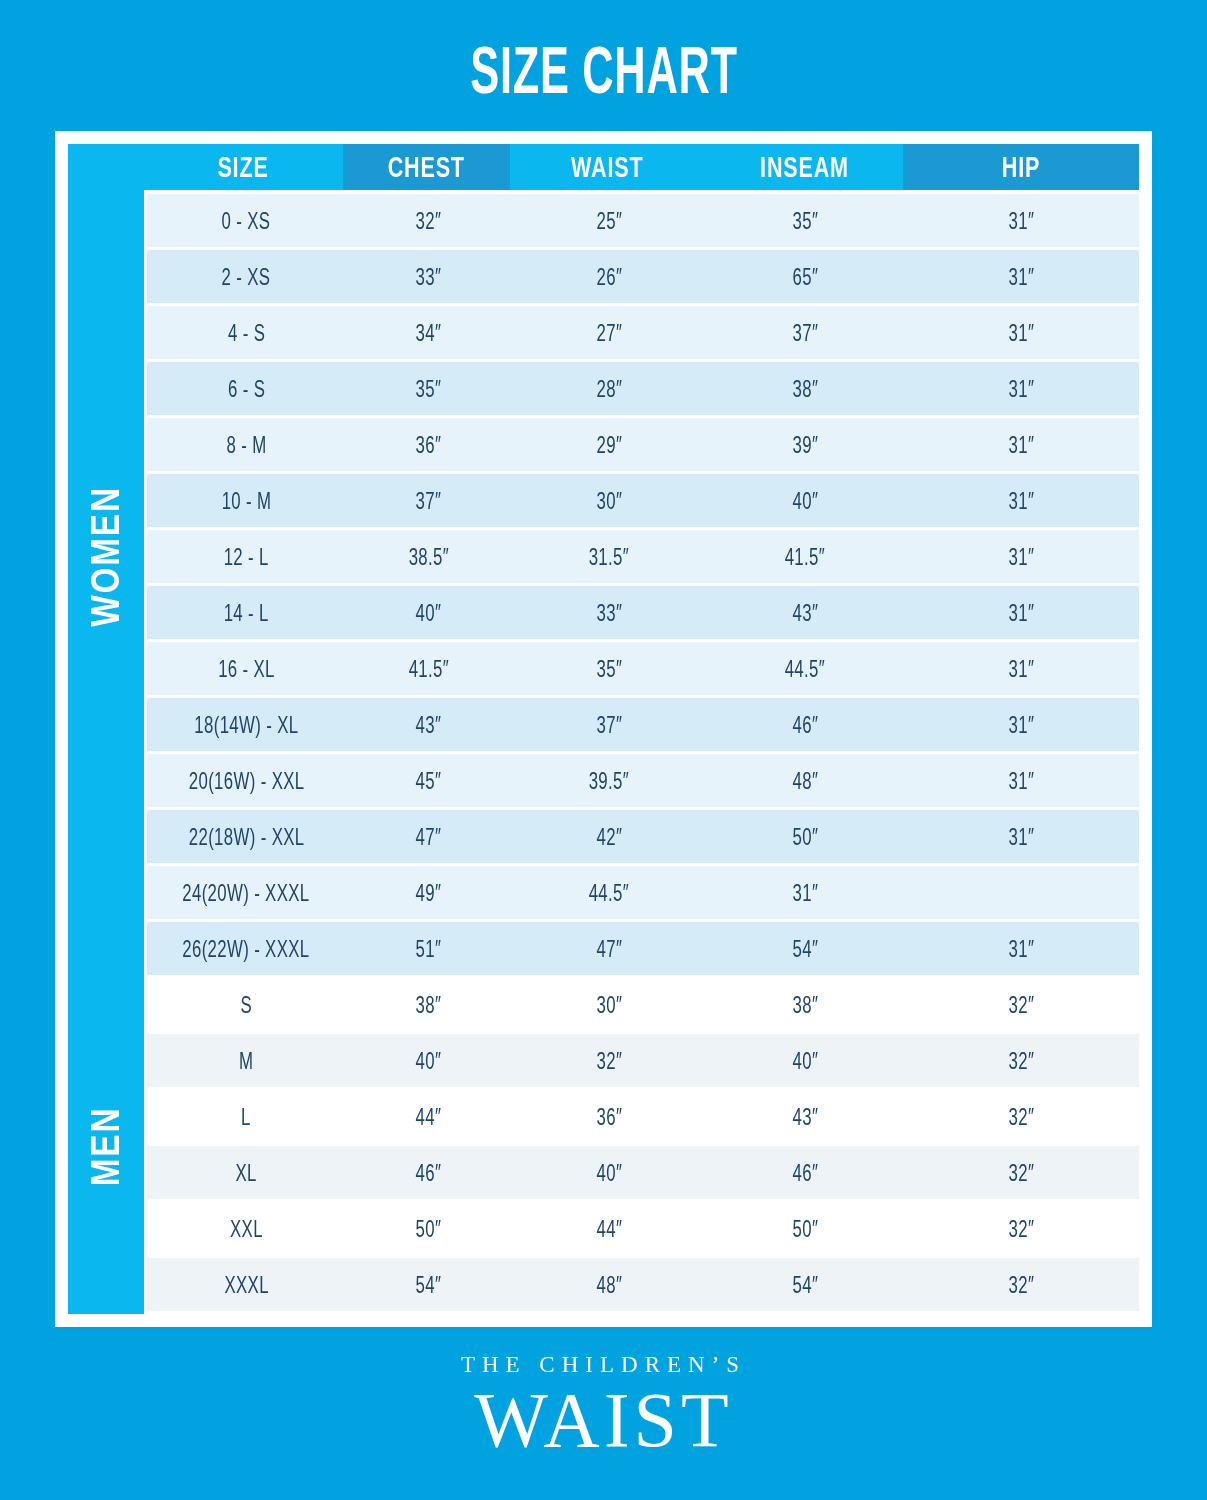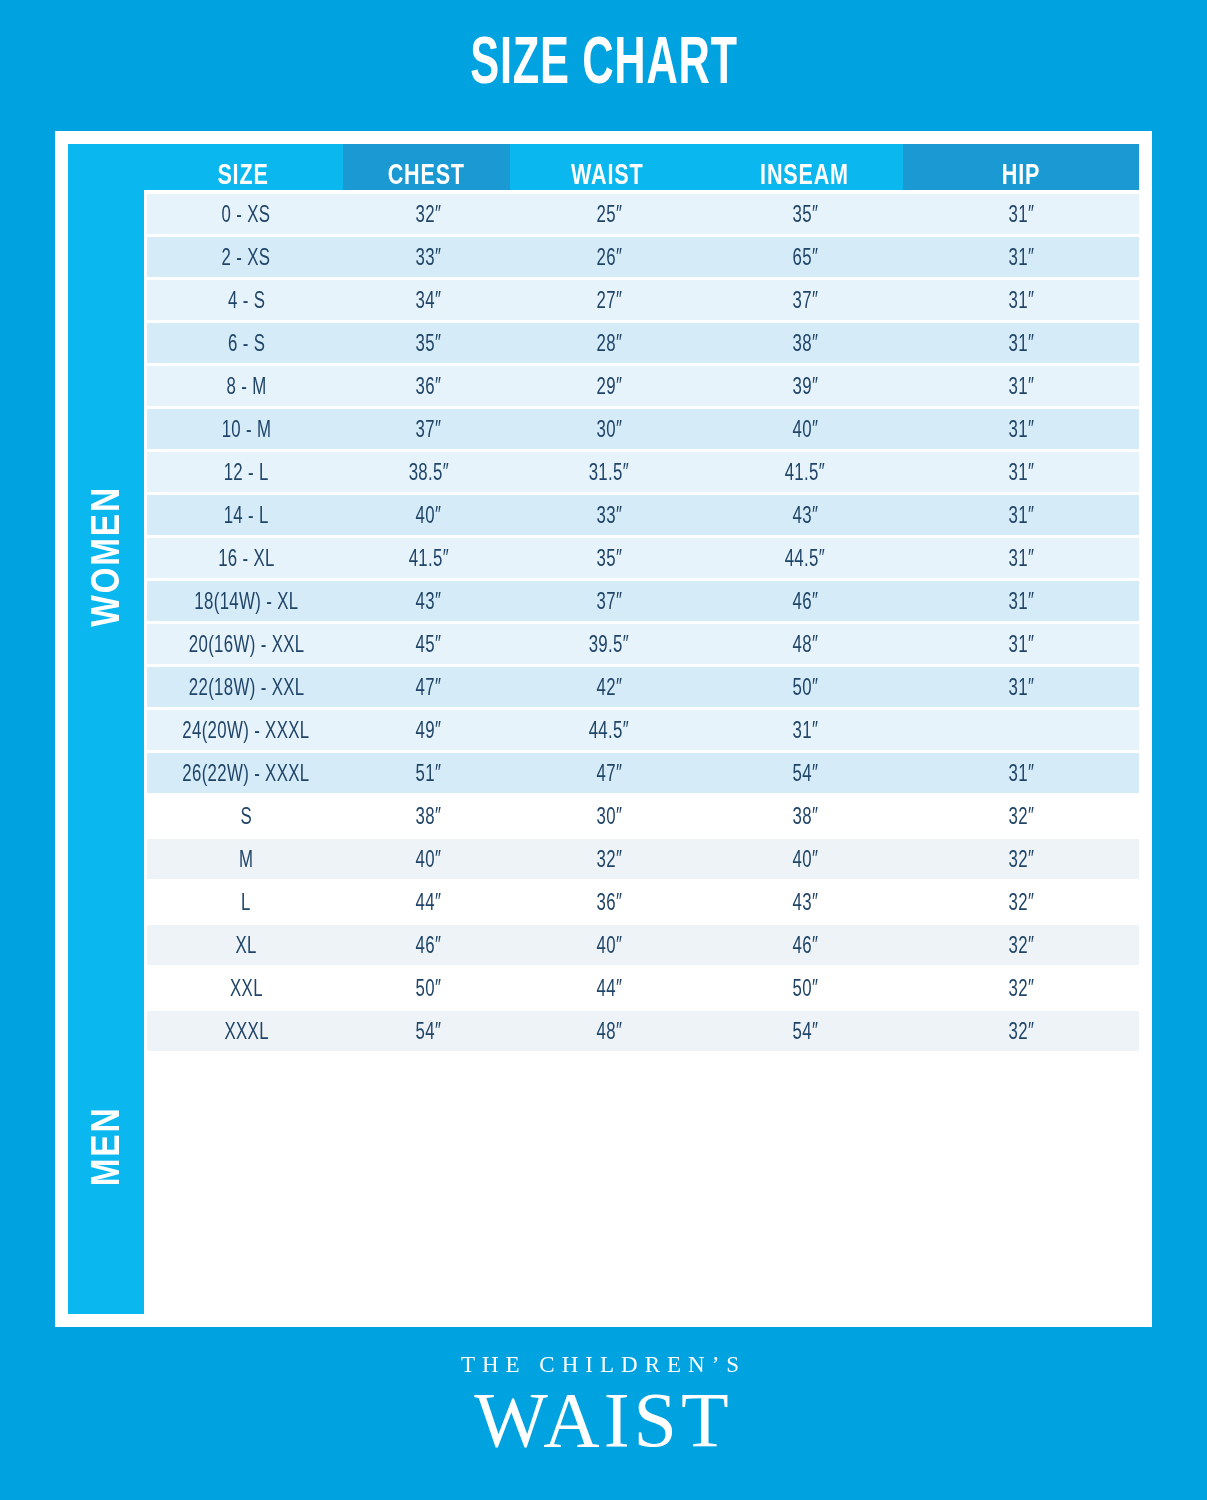--- a/index.html
+++ b/index.html
@@ -7,21 +7,21 @@
   body {
     width:1207px; height:1500px;
     position:relative;
     background:#00a3e0;
     font-family:"Liberation Sans", sans-serif;
     overflow:hidden;
   }
 
   
   .title-wrap {
-    position:absolute; top:26px; left:0; width:100%;
+    position:absolute; top:36px; left:0; width:100%;
     text-align:center;
   }
   .title-text {
     display:inline-block;
     color:#ffffff;
     font-weight:bold;
     font-size:62px;
     line-height:68px;
     letter-spacing:1px;
     transform:scale(0.70,1.08);
@@ -60,30 +60,30 @@
 
   
   .main { flex:1; background:#ffffff; display:flex; flex-direction:column; }
   .header-row {
     height:46px; flex:none;
     background:#0ab7ee;
     display:grid;
     grid-template-columns:20% 16.8% 19.6% 19.9% 1fr;
     margin-bottom:4px;
   }
-  .hcell { display:flex; align-items:flex-end; justify-content:center; }
+  .hcell { display:flex; align-items:center; justify-content:center; }
   .hcell.dark { background:#1a99d3; }
   .hcell span {
     color:#ffffff; font-weight:bold; font-size:27px; letter-spacing:1px;
     display:inline-block; transform:scale(0.80,1.06); white-space:nowrap;
   }
 
   .rows { display:flex; flex-direction:column; }
   .row {
-    height:40px; margin-bottom:3px; margin-left:3px;
+    height:53px; margin-bottom:3px; margin-left:3px;
     display:grid;
     grid-template-columns:20% 16.8% 19.6% 19.9% 1fr;
   }
   .rows.women .row:nth-child(odd)  { background:#e7f3fb; }
   .rows.women .row:nth-child(even) { background:#d5ebf7; }
   .rows.men   .row:nth-child(odd)  { background:#ffffff; }
   .rows.men   .row:nth-child(even) { background:#edf3f7; }
   .cell { display:flex; align-items:center; justify-content:center; }
   .ct {
     color:#1f4468; font-size:24px; letter-spacing:0.5px;

